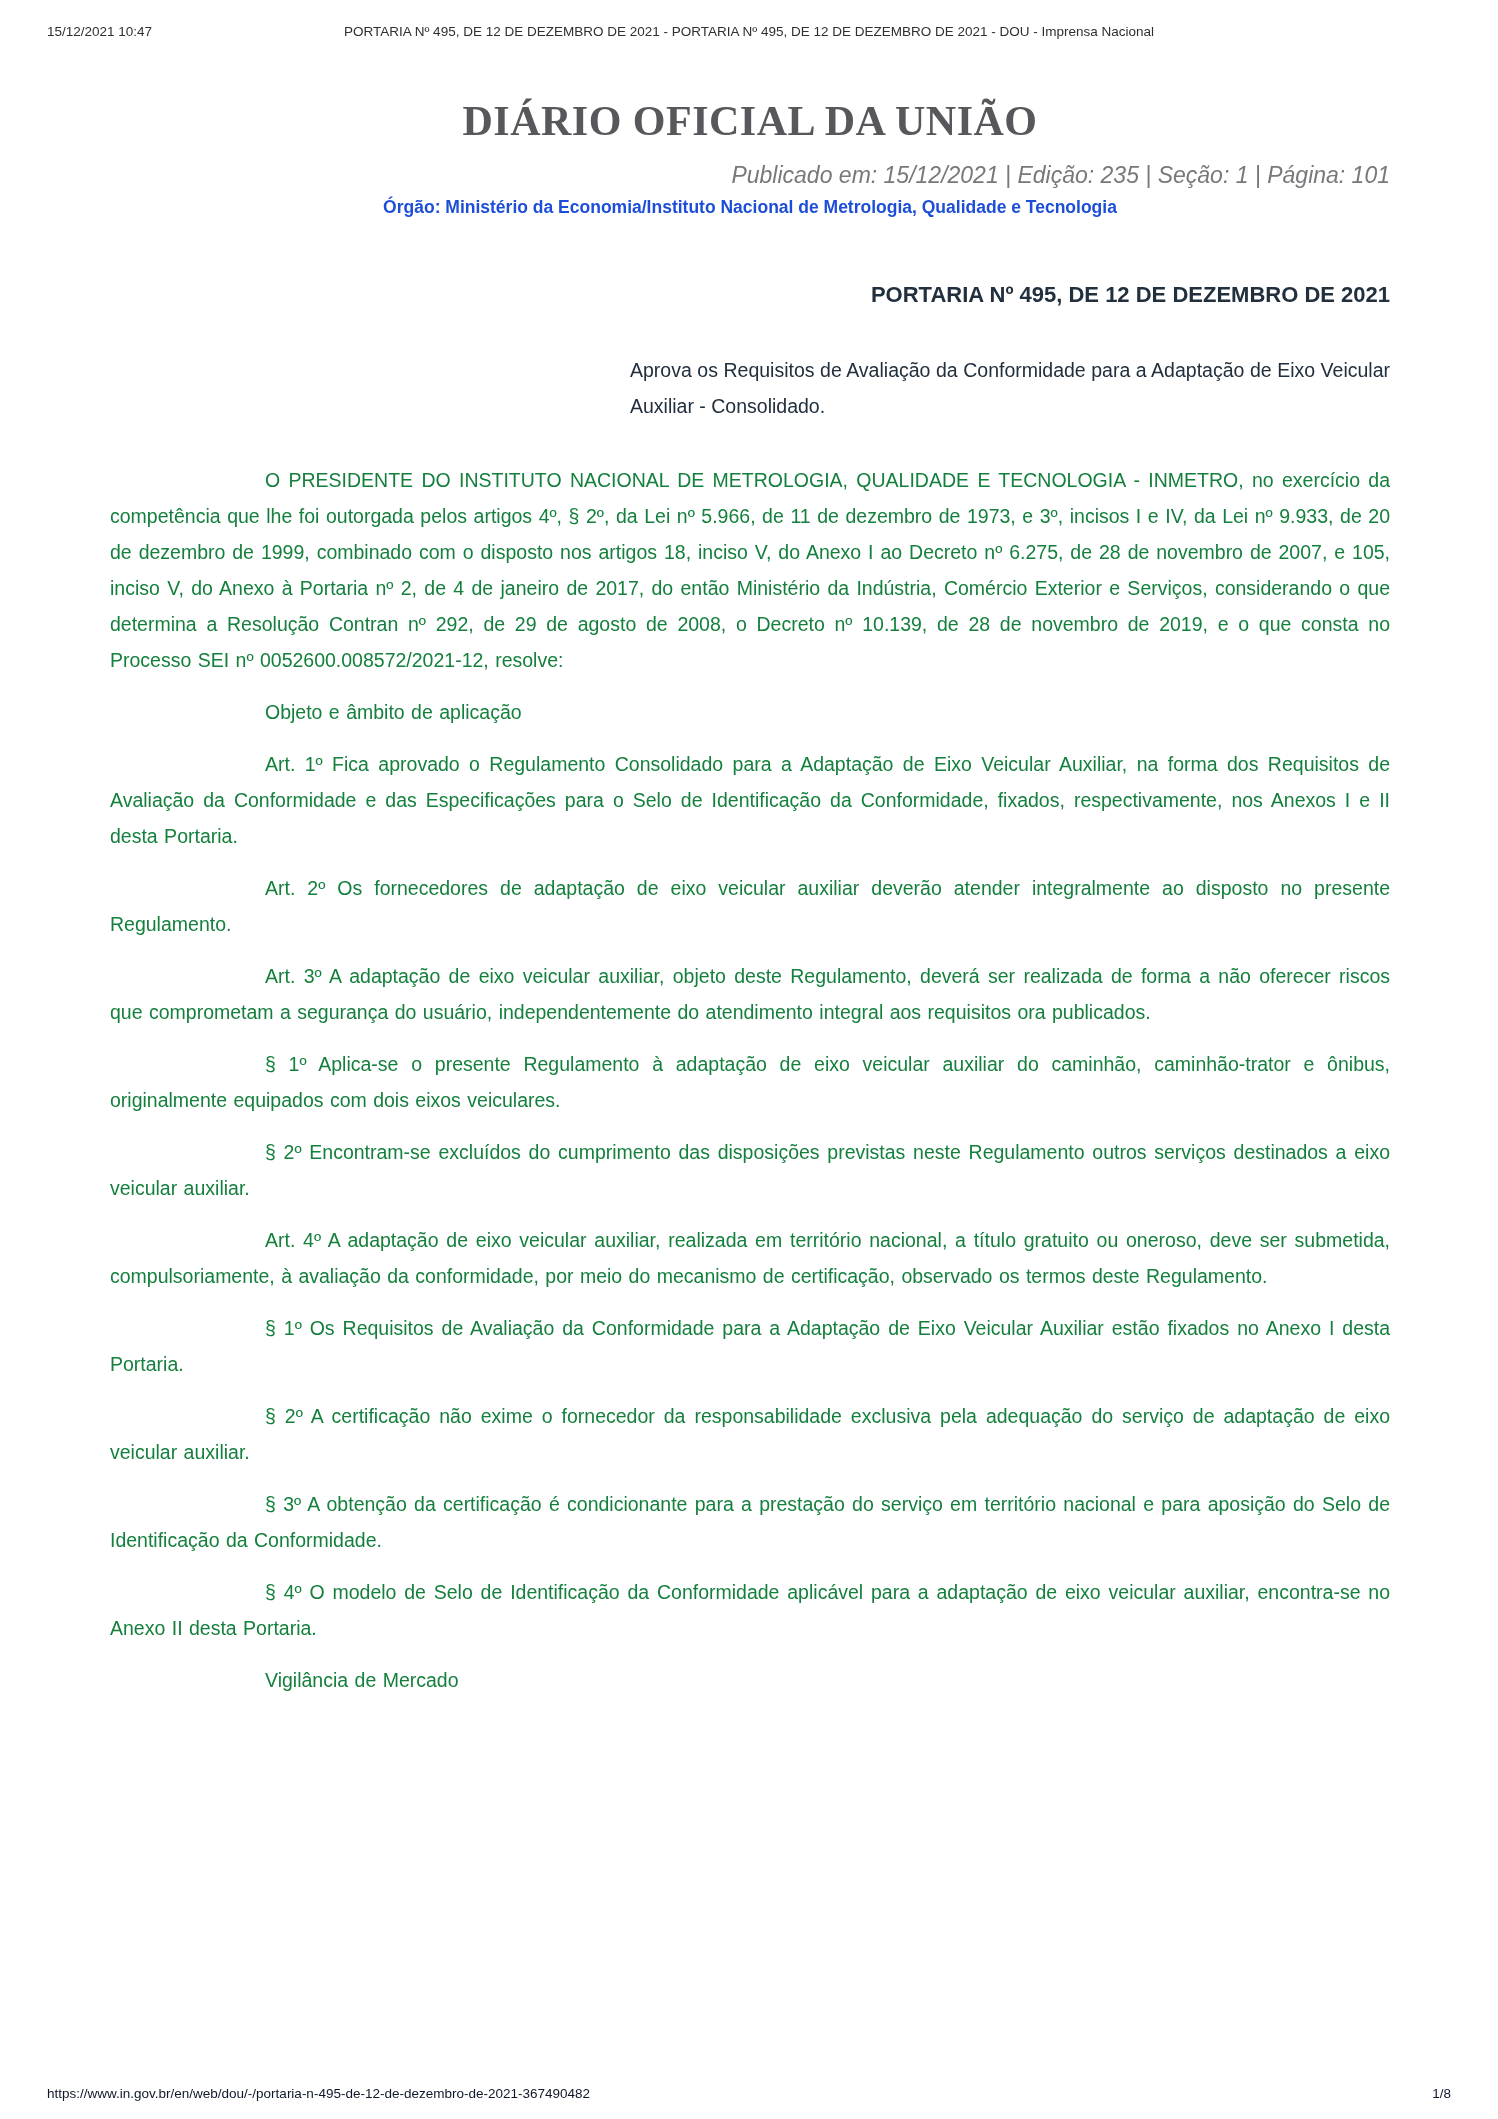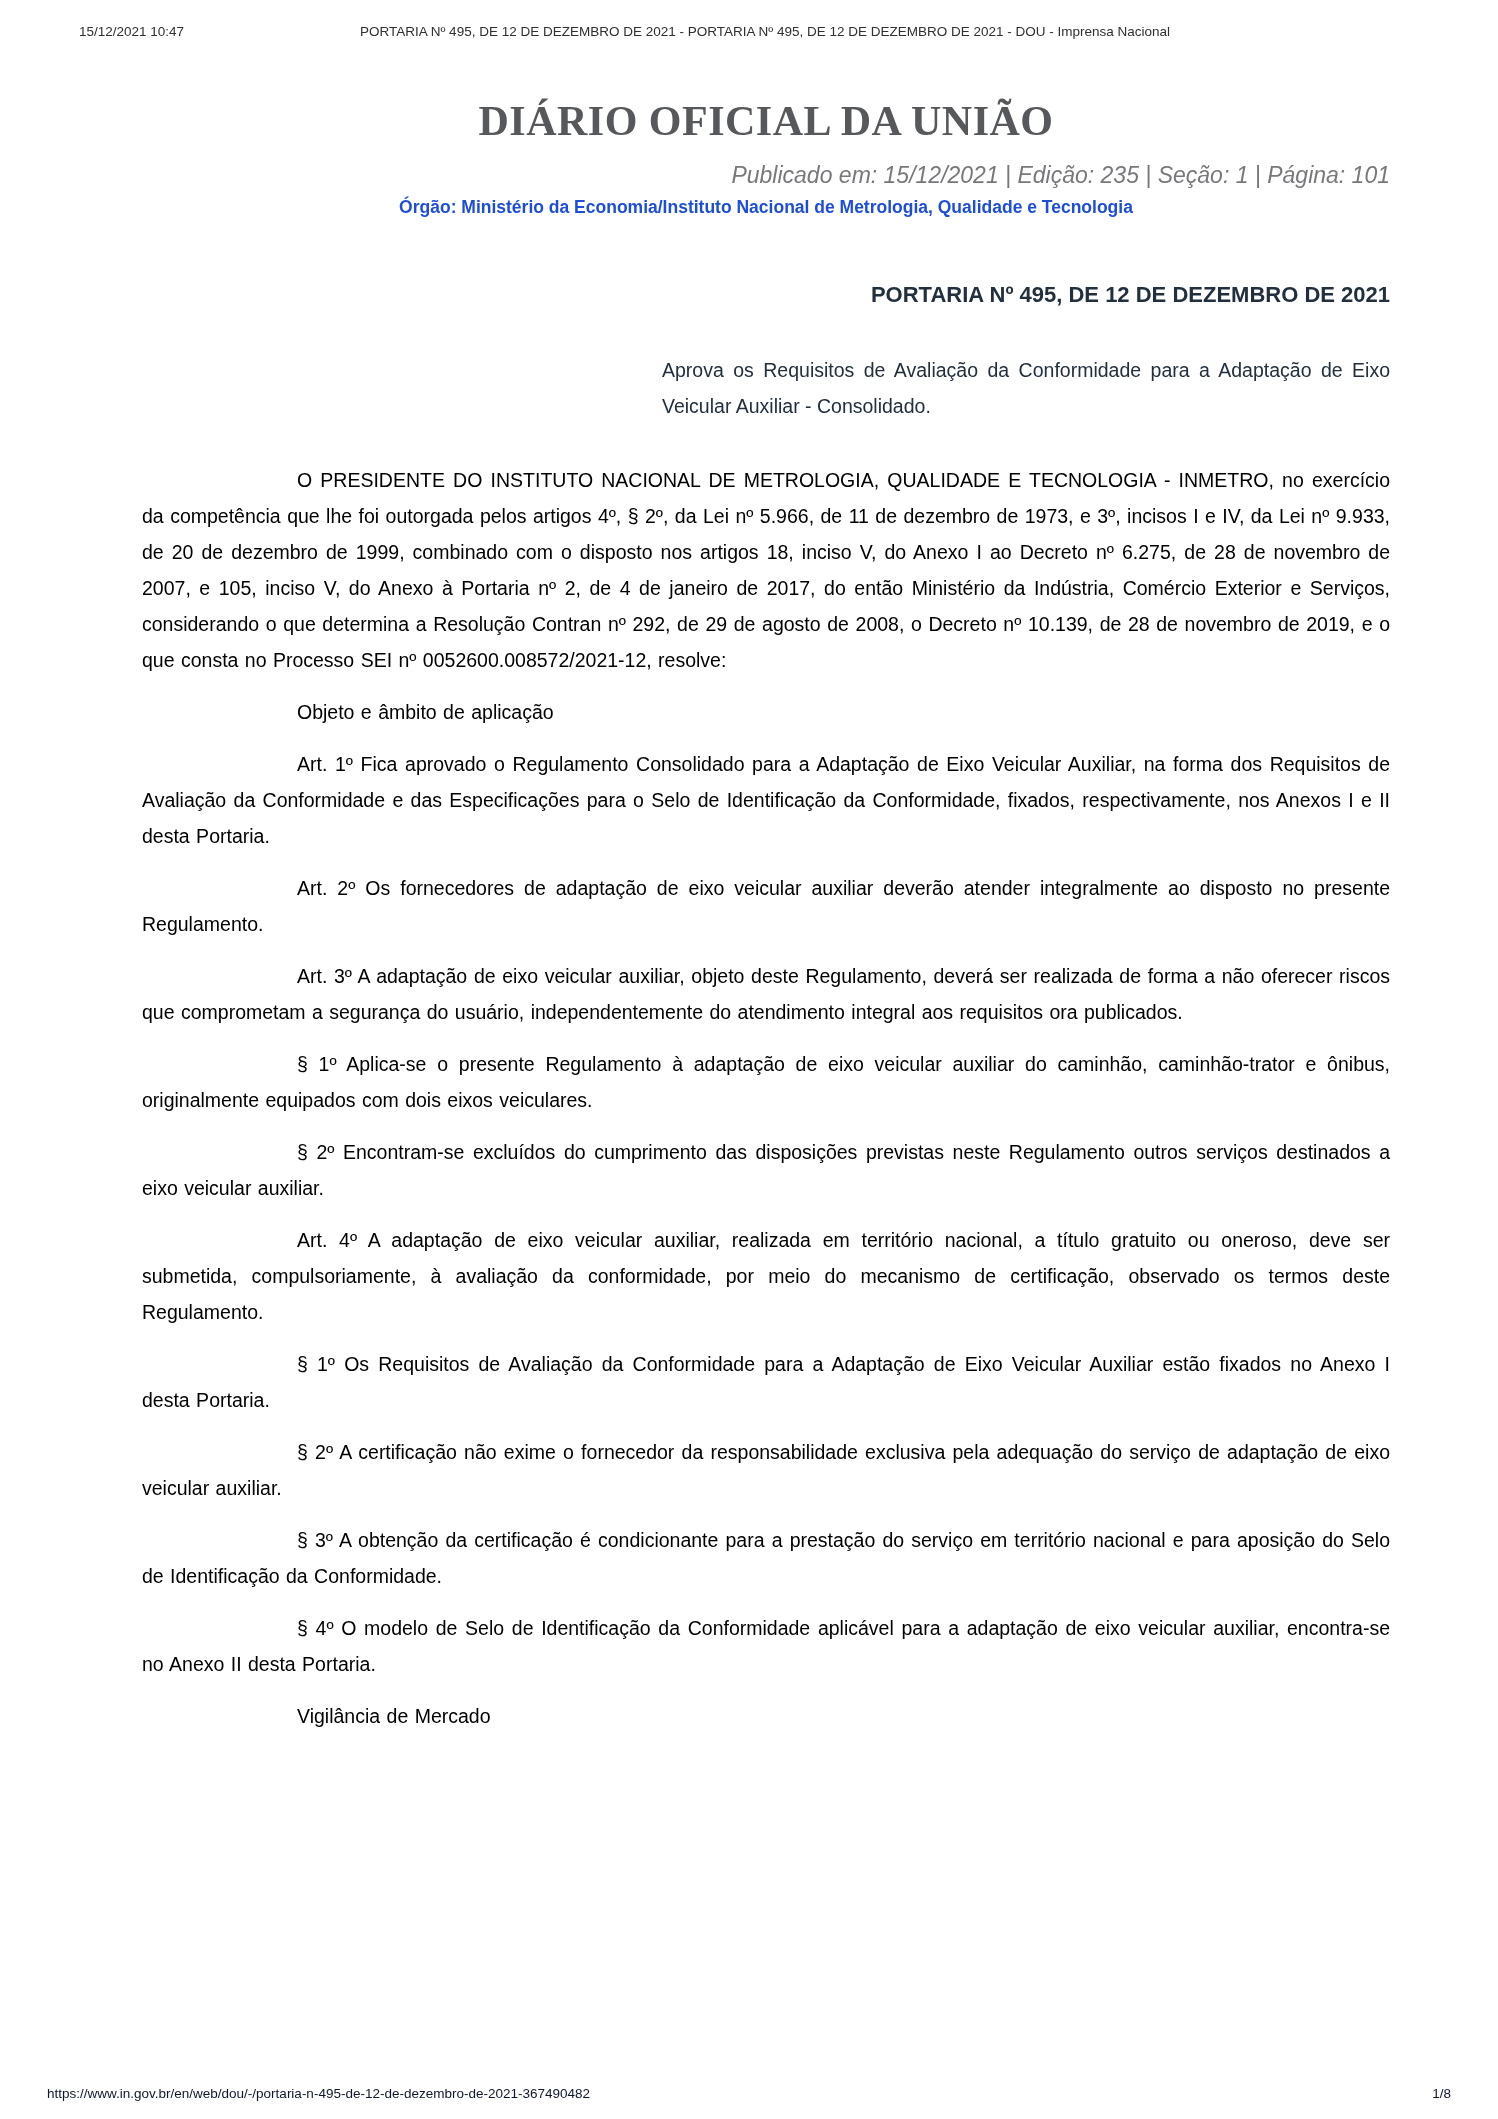--- a/index.html
+++ b/index.html
@@ -5,21 +5,20 @@
   html, body { margin: 0; padding: 0; background: #ffffff; }
   .page {
     position: relative;
     width: 1498px;
     height: 2119px;
     background: #ffffff;
     font-family: "Liberation Sans", sans-serif;
     color: #222f3d;
     overflow: hidden;
     box-sizing: border-box;
-    padding-left: 32px;
   }
   
   .print-header {
     display: grid;
     grid-template-columns: 1fr auto 1fr;
     align-items: start;
     padding: 24px 47px 0 47px;
     font-size: 13.5px;
     color: #2f2f2f;
   }
@@ -71,21 +70,21 @@
     line-height: 36px;
     color: #222f3d;
   }
   .paragraphs { margin-top: 38px; }
   .para {
     margin: 16px 0;
     text-align: justify;
     text-indent: 155px;
     font-size: 19.5px;
     line-height: 36px;
-    color: #000000;
+    color: #15803d;
     word-spacing: 1px;
   }
   .para.subtitle { text-align: left; }
 
   
   .print-footer {
     position: absolute;
     left: 47px;
     right: 47px;
     bottom: 18px;

